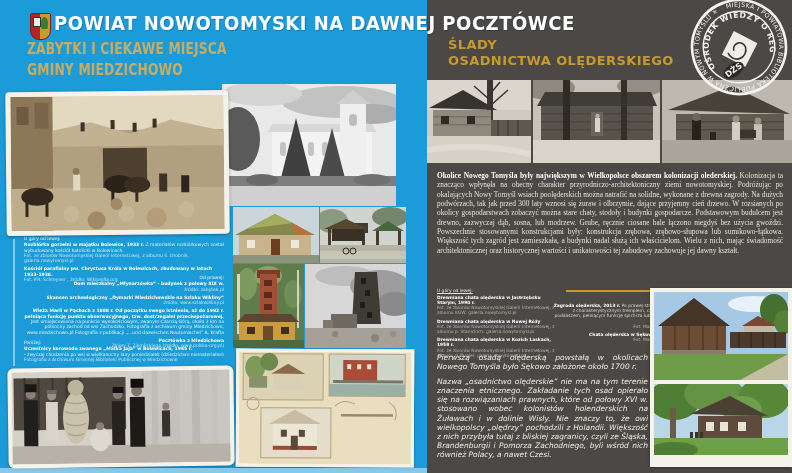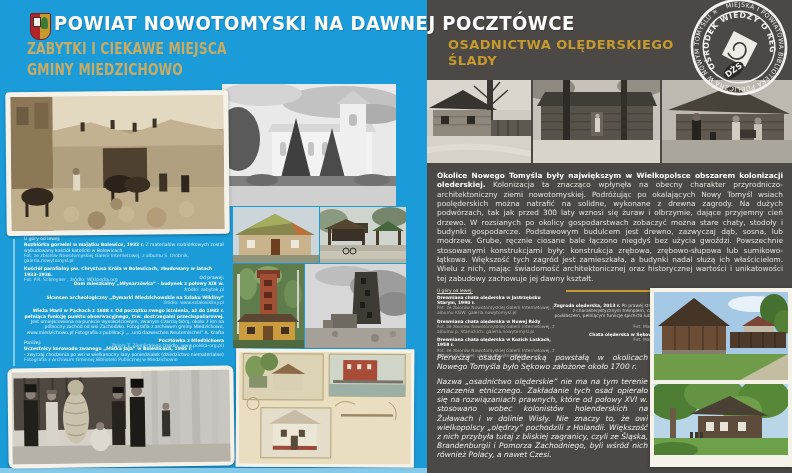--- a/index.html
+++ b/index.html
@@ -27,21 +27,21 @@
   .capgroup b{color:#ffffff;}
   .capgroup .credit{color:#c2e4f6;}
   .rcap{font-size:4.4px;line-height:5.2px;color:#d9d6d0;}
   .rcap .lbl{text-decoration:underline;color:#e4e1db;margin-bottom:1.5px;}
   .rcap p{margin:0 0 3px 0;}
   .rcap b{color:#ffffff;}
   .rcap .credit{color:#b6b2ab;}
   .bar{left:13px;top:239px;width:2px;height:127px;background:#8fd4f2;opacity:.85;}
   
   #intro{left:437px;top:171px;width:346px;font-size:7.35px;line-height:9.35px;
-    text-align:justify;color:#e6e2dc;}
+    text-align:justify;color:#e6e2dc;font-family:Liberation Serif, serif;}
   #intro b{color:#ffffff;}
   #gold-line{left:566px;top:290px;width:110px;height:2px;background:#c79a2e;}
   .rpara{left:437px;top:353px;width:211px;font-size:7.5px;line-height:9.1px;color:#efede8;}
   .rpara p{margin:0 0 6px 0;text-align:justify;font-style:italic;}
   
   .frame{background:#f5f2ea;box-shadow:0 1px 3px rgba(0,0,30,.35);}
   .pframe{padding:4px;}
   #bottom-strip{left:0;top:468px;width:427px;height:5px;background:#cfe9f6;opacity:.6;}
 </style>
 </head>
@@ -56,22 +56,22 @@
     <div class="tree"></div>
   </div>
   <div id="main-title" class="abs">POWIAT NOWOTOMYSKI NA DAWNEJ POCZTÓWCE</div>
 
   <div class="abs lp-sub">
     <div>ZABYTKI I CIEKAWE MIEJSCA</div>
     <div>GMINY MIEDZICHOWO</div>
   </div>
 
   <div class="abs rp-sub">
+    <div>ŚLADY</div>
     <div>OSADNICTWA OLĘDERSKIEGO</div>
-    <div>ŚLADY</div>
   </div>
 
   <div class="abs frame" style="left:6px;top:91px;width:213px;height:134px;border:5px solid #f5f2ea;border-radius:4px;transform:rotate(-.6deg);z-index:2;">
     <svg class="ph" viewBox="0 0 213 134" preserveAspectRatio="none">
       <rect width="213" height="134" fill="#d8ccb0"></rect>
         <rect width="213" height="40" fill="#e3d9c0"></rect>
       <rect width="42" height="134" fill="#8c7757"></rect>
       <rect x="6" y="10" width="12" height="18" fill="#6e5c42"></rect>
         <rect x="24" y="6" width="14" height="26" fill="#7a6549"></rect>
       <rect x="42" y="34" width="171" height="58" fill="#b1a080"></rect>

